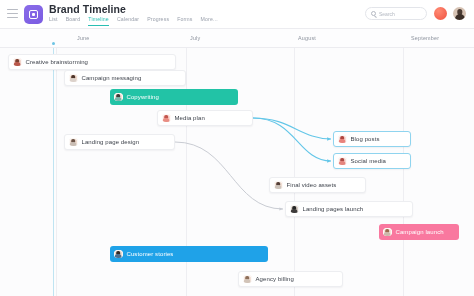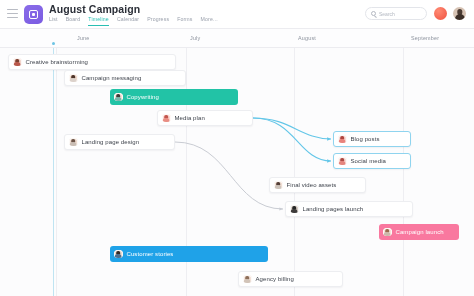--- a/index.html
+++ b/index.html
@@ -309,21 +309,21 @@
     <div class="hamburger">
       <i></i>
         <i></i>
         <i></i>
     </div>
 
     <div class="app-icon">
       <span class="glyph"></span>
     </div>
 
-    <div class="proj-title">August Campaign</div>
+    <div class="proj-title">Brand Timeline</div>
 
     <div class="tabs">
       <div class="tab">List</div>
       <div class="tab">Board</div>
       <div class="tab active">Timeline</div>
       <div class="tab">Calendar</div>
       <div class="tab">Progress</div>
       <div class="tab">Forms</div>
       <div class="tab">More...</div>
     </div>

